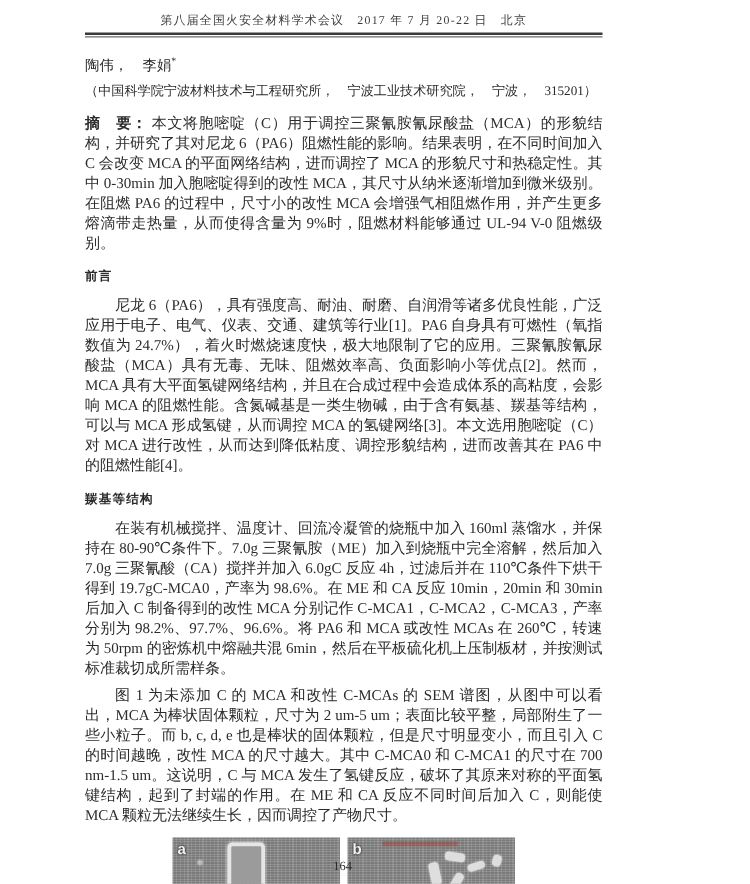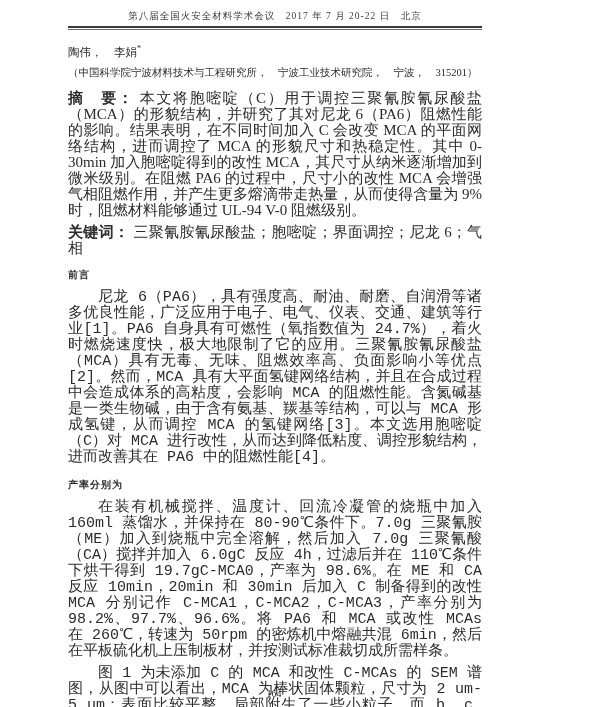--- a/index.html
+++ b/index.html
@@ -46,27 +46,27 @@
     margin-bottom:6px;
   }
   .authors sup{font-size:8px;}
   .affiliation{
     text-align:left;
     font-size:10.5px;
     margin-bottom:10px;
   }
   
   .para{
-    font-size:15px;
+    font-size:12px;
     line-height:16px;
     text-align:justify;
     margin:0 0 6px 0;
   }
   .para .lead{font-weight:bold;}
-  .indent{text-indent:2em;font-family:Liberation Mono, monospace;}
+  .indent{text-indent:2em;}
   .kw{margin-bottom:10px;}
   .section-heading{
     font-size:10px;
     margin:12px 0 8px 0;
     font-weight:bold;
     letter-spacing:1px;
   }
   
   .figure-row{
     margin-top:10px;
@@ -121,26 +121,25 @@
   <div class="conf-header">第八届全国火安全材料学术会议　2017 年 7 月 20-22 日　北京</div>
   <hr class="header-rule">
 
 
   <div class="authors"><span>陶伟，　李娟</span><sup>*</sup></div>
 
   <div class="affiliation">（中国科学院宁波材料技术与工程研究所，　宁波工业技术研究院，　宁波，　315201）</div>
 
   <p class="para"><span class="lead">摘　要：</span> <span>本文将胞嘧啶（C）用于调控三聚氰胺氰尿酸盐（MCA）的形貌结构，并研究了其对尼龙 6（PA6）阻燃性能的影响。结果表明，在不同时间加入 C 会改变 MCA 的平面网络结构，进而调控了 MCA 的形貌尺寸和热稳定性。其中 0-30min 加入胞嘧啶得到的改性 MCA，其尺寸从纳米逐渐增加到微米级别。在阻燃 PA6 的过程中，尺寸小的改性 MCA 会增强气相阻燃作用，并产生更多熔滴带走热量，从而使得含量为 9%时，阻燃材料能够通过 UL-94 V-0 阻燃级别。</span></p>
 
-  <p class="para kw"><span class="lead">关键词：</span> <span>三聚氰胺氰尿酸盐；胞嘧啶；界面调控；尼龙 6；气相</span></p>
 
   <div class="section-heading">前言</div>
   <p class="para indent">尼龙 6（PA6），具有强度高、耐油、耐磨、自润滑等诸多优良性能，广泛应用于电子、电气、仪表、交通、建筑等行业[1]。PA6 自身具有可燃性（氧指数值为 24.7%），着火时燃烧速度快，极大地限制了它的应用。三聚氰胺氰尿酸盐（MCA）具有无毒、无味、阻燃效率高、负面影响小等优点[2]。然而，MCA 具有大平面氢键网络结构，并且在合成过程中会造成体系的高粘度，会影响 MCA 的阻燃性能。含氮碱基是一类生物碱，由于含有氨基、羰基等结构，可以与 MCA 形成氢键，从而调控 MCA 的氢键网络[3]。本文选用胞嘧啶（C）对 MCA 进行改性，从而达到降低粘度、调控形貌结构，进而改善其在 PA6 中的阻燃性能[4]。</p>
 
-  <div class="section-heading">产率分别为</div>
+  <div class="section-heading">羰基等结构</div>
   <p class="para indent">在装有机械搅拌、温度计、回流冷凝管的烧瓶中加入 160ml 蒸馏水，并保持在 80-90℃条件下。7.0g 三聚氰胺（ME）加入到烧瓶中完全溶解，然后加入 7.0g 三聚氰酸（CA）搅拌并加入 6.0gC 反应 4h，过滤后并在 110℃条件下烘干得到 19.7gC-MCA0，产率为 98.6%。在 ME 和 CA 反应 10min，20min 和 30min 后加入 C 制备得到的改性 MCA 分别记作 C-MCA1，C-MCA2，C-MCA3，产率分别为 98.2%、97.7%、96.6%。将 PA6 和 MCA 或改性 MCAs 在 260℃，转速为 50rpm 的密炼机中熔融共混 6min，然后在平板硫化机上压制板材，并按测试标准裁切成所需样条。</p>
 
   <p class="para indent">图 1 为未添加 C 的 MCA 和改性 C-MCAs 的 SEM 谱图，从图中可以看出，MCA 为棒状固体颗粒，尺寸为 2 um-5 um；表面比较平整，局部附生了一些小粒子。而 b, c, d, e 也是棒状的固体颗粒，但是尺寸明显变小，而且引入 C 的时间越晚，改性 MCA 的尺寸越大。其中 C-MCA0 和 C-MCA1 的尺寸在 700 nm-1.5 um。这说明，C 与 MCA 发生了氢键反应，破坏了其原来对称的平面氢键结构，起到了封端的作用。在 ME 和 CA 反应不同时间后加入 C，则能使 MCA 颗粒无法继续生长，因而调控了产物尺寸。</p>
 
   <div class="figure-row">
 
     <div class="sem">
       <span class="sem-label">a</span>
       <div class="particle rod-a"></div>
       <div class="particle blob" style="left:70px;top:38px;width:9px;height:9px;"></div>

